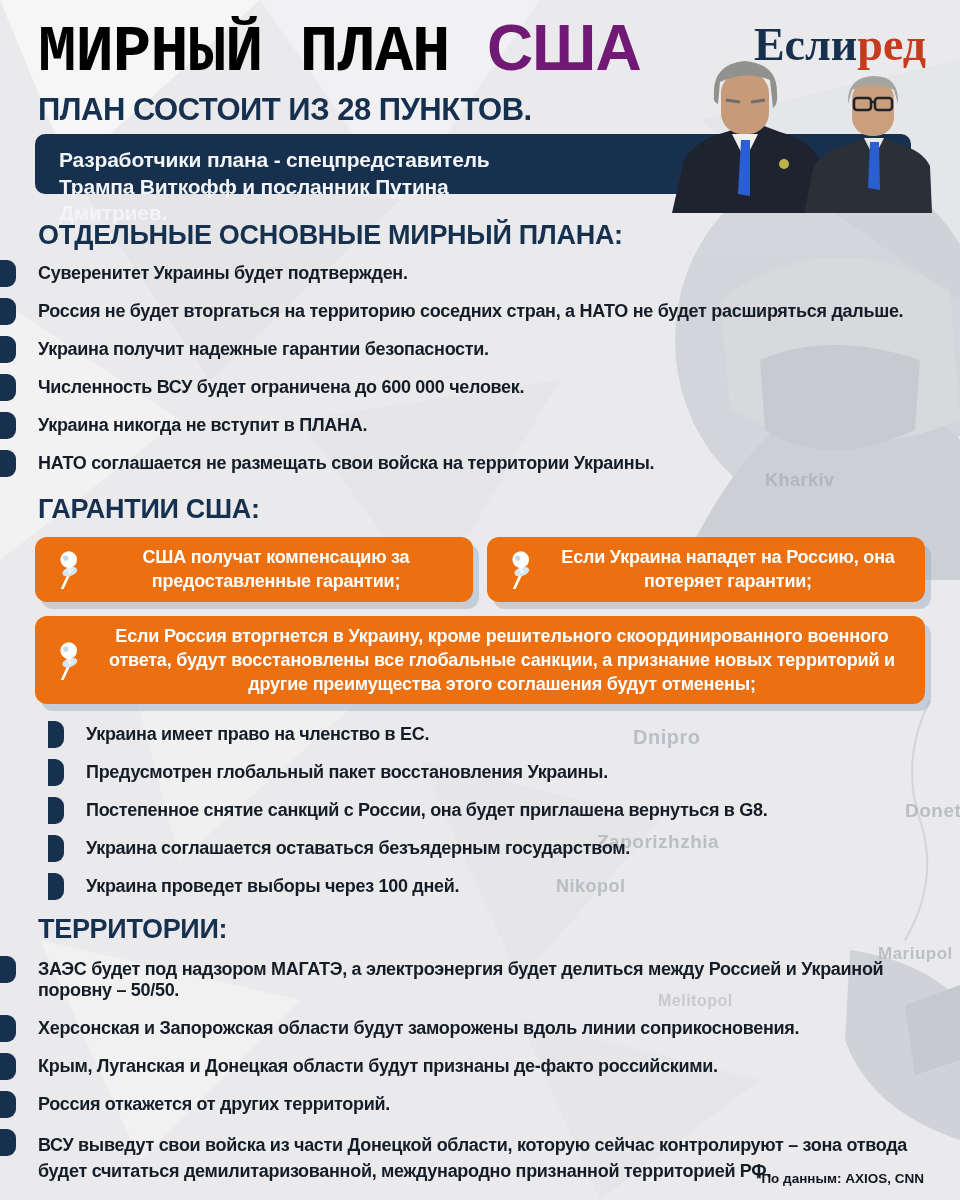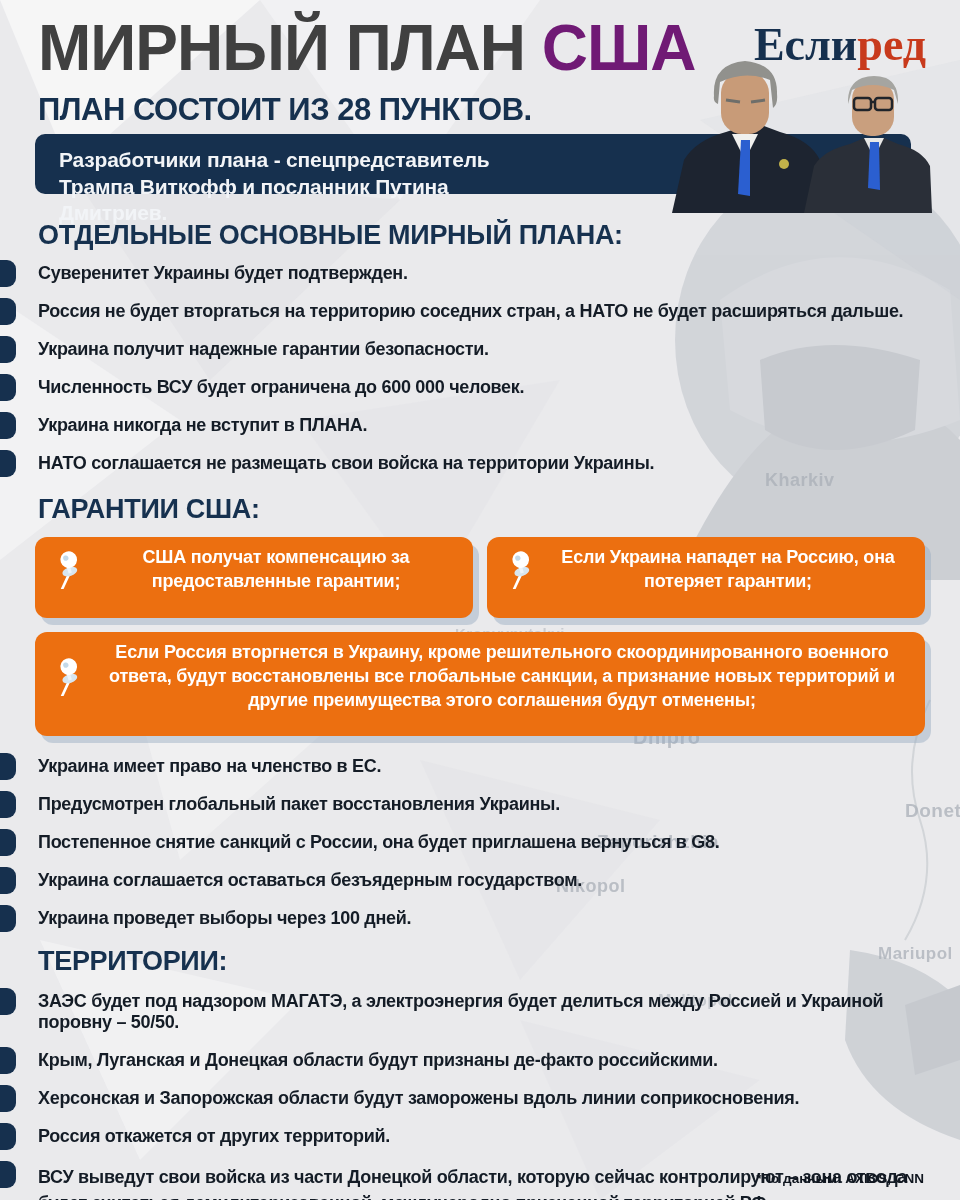--- a/index.html
+++ b/index.html
@@ -24,21 +24,21 @@
   .ml-melitopol    { left:658px; top:992px;  font-size:16px; opacity:.55; }
 
   
   .logo { position:absolute; top:18px; right:34px; z-index:5;
           font-family:"Liberation Serif", serif; font-weight:bold; font-size:46px; }
   .logo .lg-navy { color:#16304e; }
   .logo .lg-red  { color:#c83a1c; }
 
   .title { position:absolute; top:16px; left:38px; z-index:5;
            font-size:64px; font-weight:bold; letter-spacing:-1px; line-height:1; }
-  .title .t-orange { color:#404040; }
+  .title .t-orange { color:#000000;font-family:Liberation Mono, monospace; }
   .title .t-navy   { color:#701a75; }
 
   .subtitle { position:absolute; top:92px; left:38px; z-index:5;
               font-size:31px; font-weight:bold; color:#16314f; letter-spacing:-.5px; }
 
   .authors-box { position:absolute; top:134px; left:35px; z-index:3;
                  width:876px; height:60px; background:#16304e; border-radius:10px; }
   .authors-box p { width:480px; margin:13px 0 0 24px; color:#f2f4f7;
                    font-size:21px; font-weight:bold; line-height:1.27; letter-spacing:-.2px; }
 
@@ -54,29 +54,29 @@
 
   ul.plan-list { list-style:none; }
   ul.plan-list li { position:relative; padding:0 14px 0 38px; margin-bottom:17px;
                     font-size:18px; font-weight:bold; line-height:21px;
                     letter-spacing:-.3px; color:#141c26; min-height:21px; }
   .tab { position:absolute; left:0; top:-3px; width:16px; height:27px;
          background:#16304e; border-radius:0 9px 9px 0; }
 
   .guar-row { display:flex; gap:14px; margin:10px 35px 0 35px; }
   .gbox { background:#ec6f10; border-radius:12px; color:#fff;
-          display:flex; align-items:center; padding:8px 18px 24px 14px;
+          display:flex; align-items:center; padding:8px 18px 8px 14px;
           box-shadow:6px 7px 0 rgba(150,170,192,.45); min-height:64px; }
   .gbox.half { flex:1; }
   .gbox.wide { margin:14px 35px 0 35px; min-height:80px; }
   .pin { flex:0 0 40px; height:40px; margin-right:8px; }
   .gtext { flex:1; text-align:center; font-size:18px; font-weight:bold;
            line-height:1.35; letter-spacing:-.2px; }
 
-  ul.second { margin-top:20px; }
+  ul.second { margin-top:20px;padding-left:48px; }
   h2.terr { margin-top:2px; }
   ul.third { margin-top:14px; }
   ul.plan-list li.two-line { line-height:26px; }
 
   .footer-note { position:absolute; right:36px; bottom:14px; z-index:5;
                  font-size:13.5px; font-weight:bold; color:#10161f; }
 </style>
 </head>
 <body>
 
@@ -218,22 +218,22 @@
       <li><span class="tab"></span><span>Предусмотрен глобальный пакет восстановления Украины.</span></li>
       <li><span class="tab"></span><span>Постепенное снятие санкций с России, она будет приглашена вернуться в G8.</span></li>
       <li><span class="tab"></span><span>Украина соглашается оставаться безъядерным государством.</span></li>
       <li><span class="tab"></span><span>Украина проведет выборы через 100 дней.</span></li>
     </ul>
 
     <h2 class="section-heading terr">ТЕРРИТОРИИ:</h2>
 
     <ul class="plan-list third">
       <li><span class="tab"></span><span>ЗАЭС будет под надзором МАГАТЭ, а электроэнергия будет делиться между Россией и Украиной поровну – 50/50.</span></li>
+      <li><span class="tab"></span><span>Херсонская и Запорожская области будут заморожены вдоль линии соприкосновения.</span></li>
       <li><span class="tab"></span><span>Крым, Луганская и Донецкая области будут признаны де-факто российскими.</span></li>
-      <li><span class="tab"></span><span>Херсонская и Запорожская области будут заморожены вдоль линии соприкосновения.</span></li>
       <li><span class="tab"></span><span>Россия откажется от других территорий.</span></li>
       <li class="two-line"><span class="tab"></span><span>ВСУ выведут свои войска из части Донецкой области, которую сейчас контролируют – зона отвода будет считаться демилитаризованной, международно признанной территорией РФ.</span></li>
     </ul>
 
   </div>
 
   <div class="footer-note">*По данным: AXIOS, CNN</div>
 
 </div>
 

